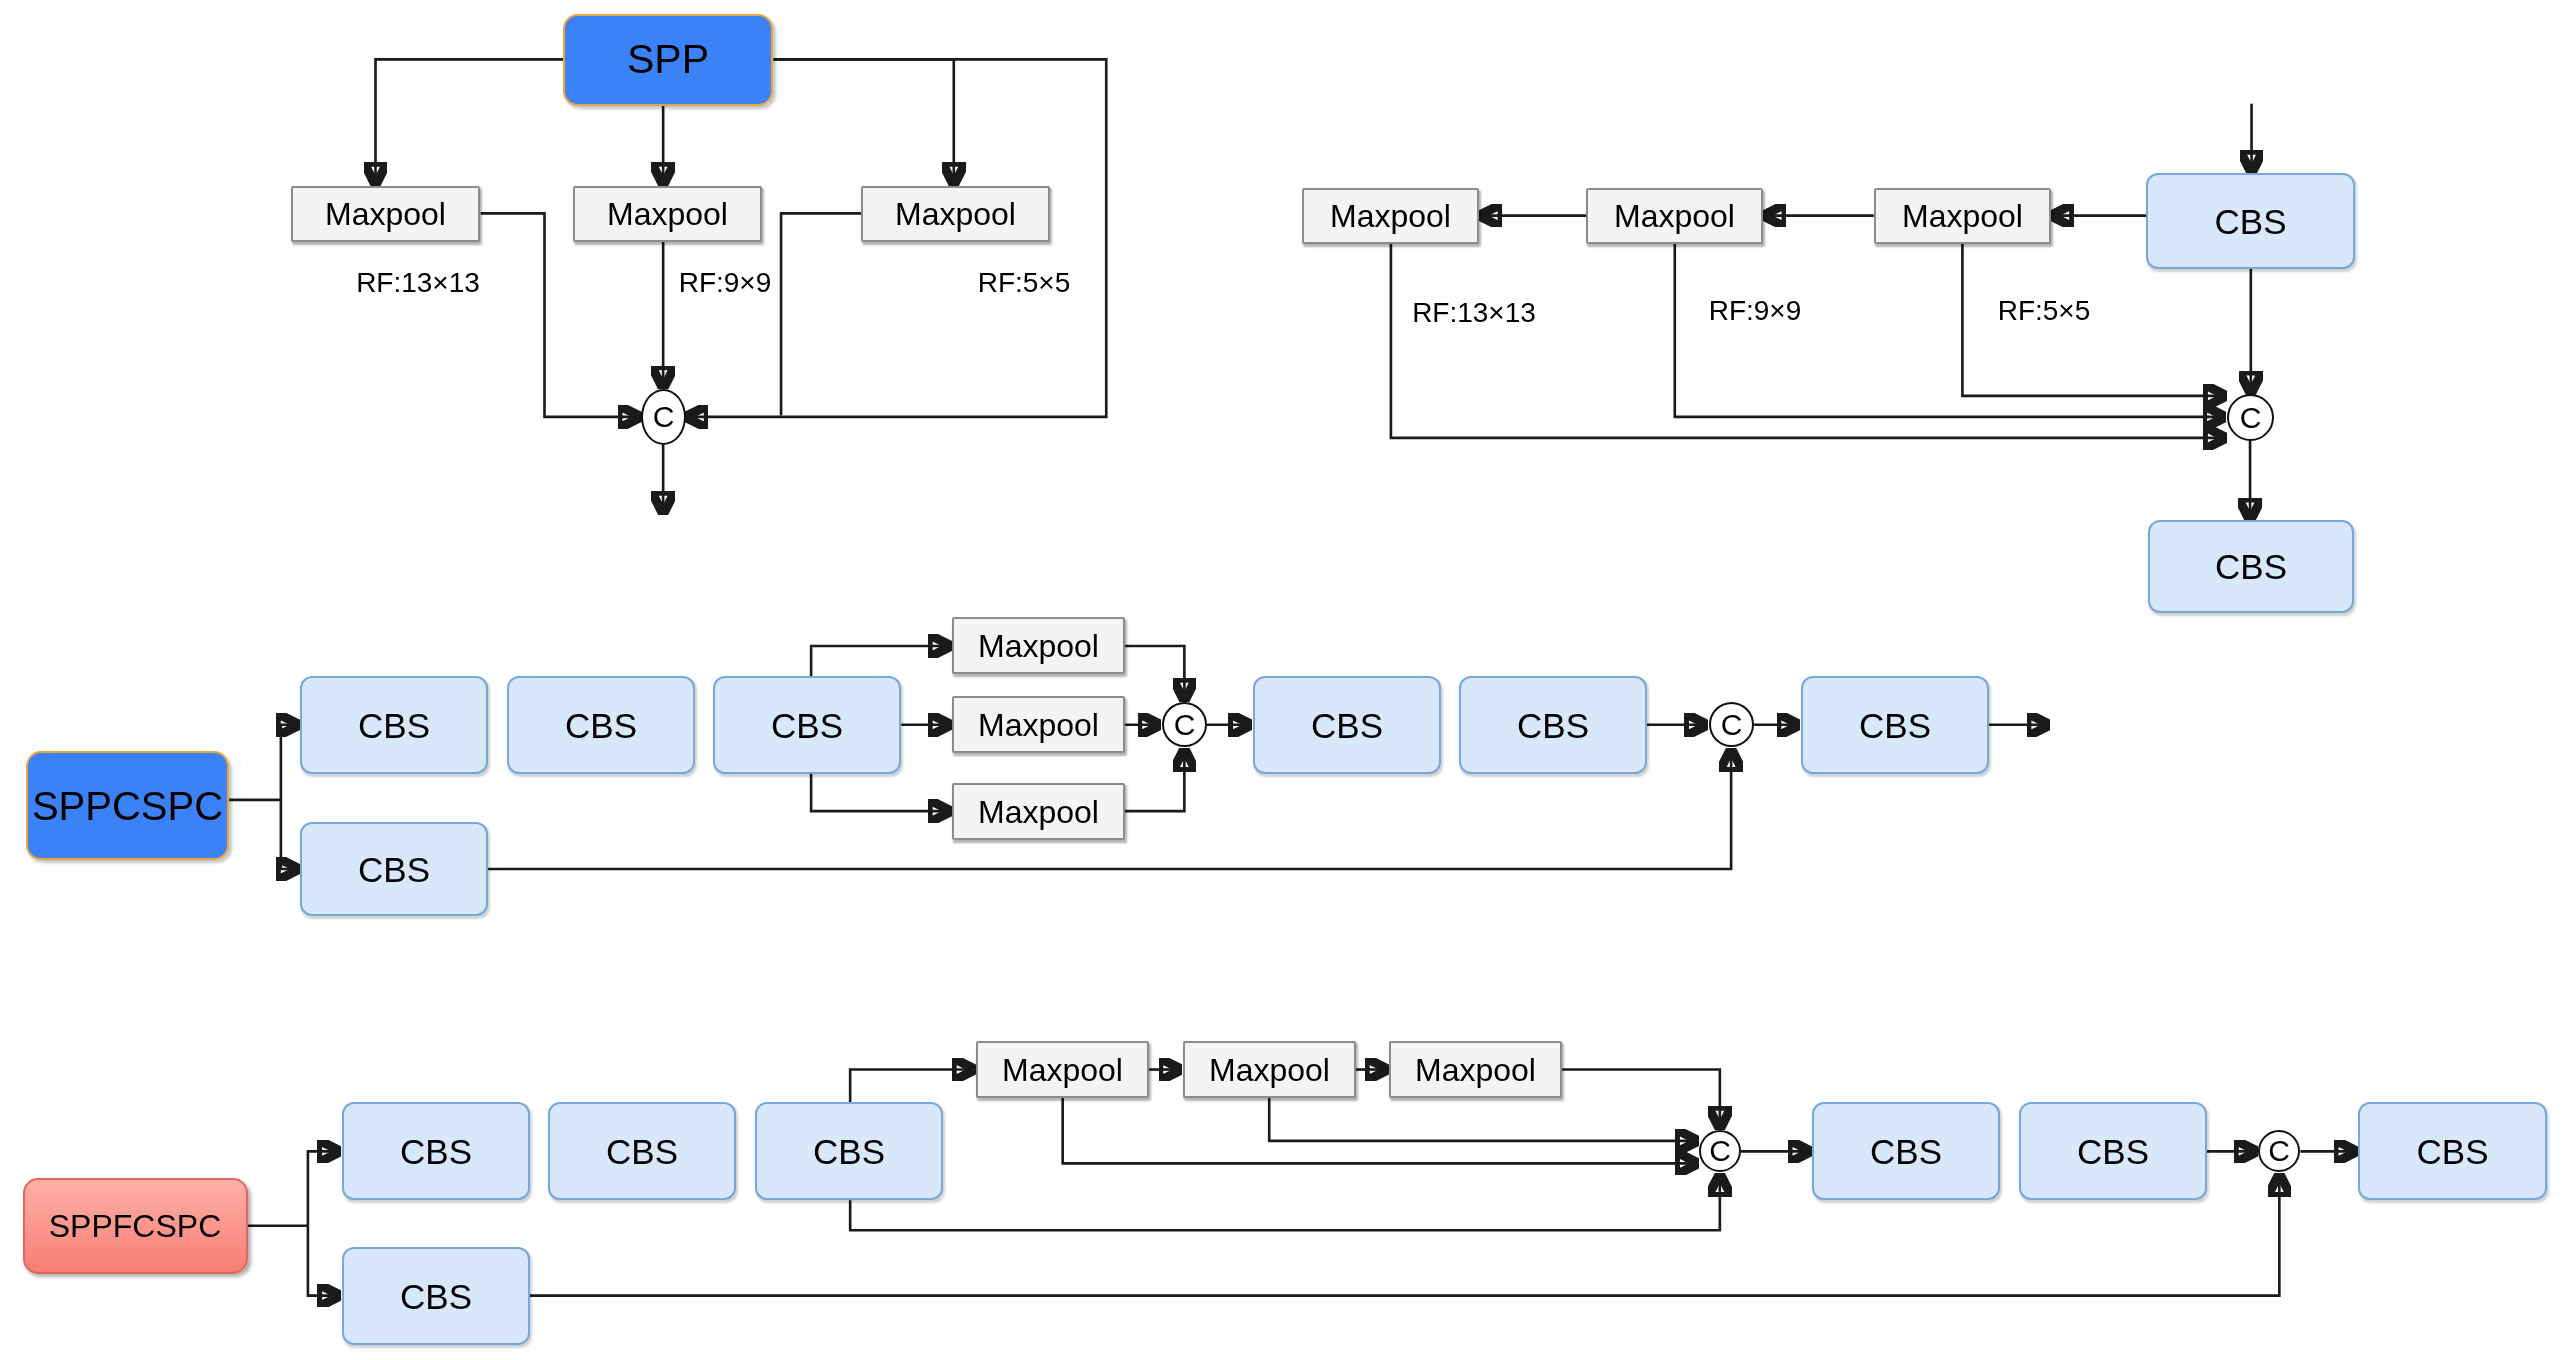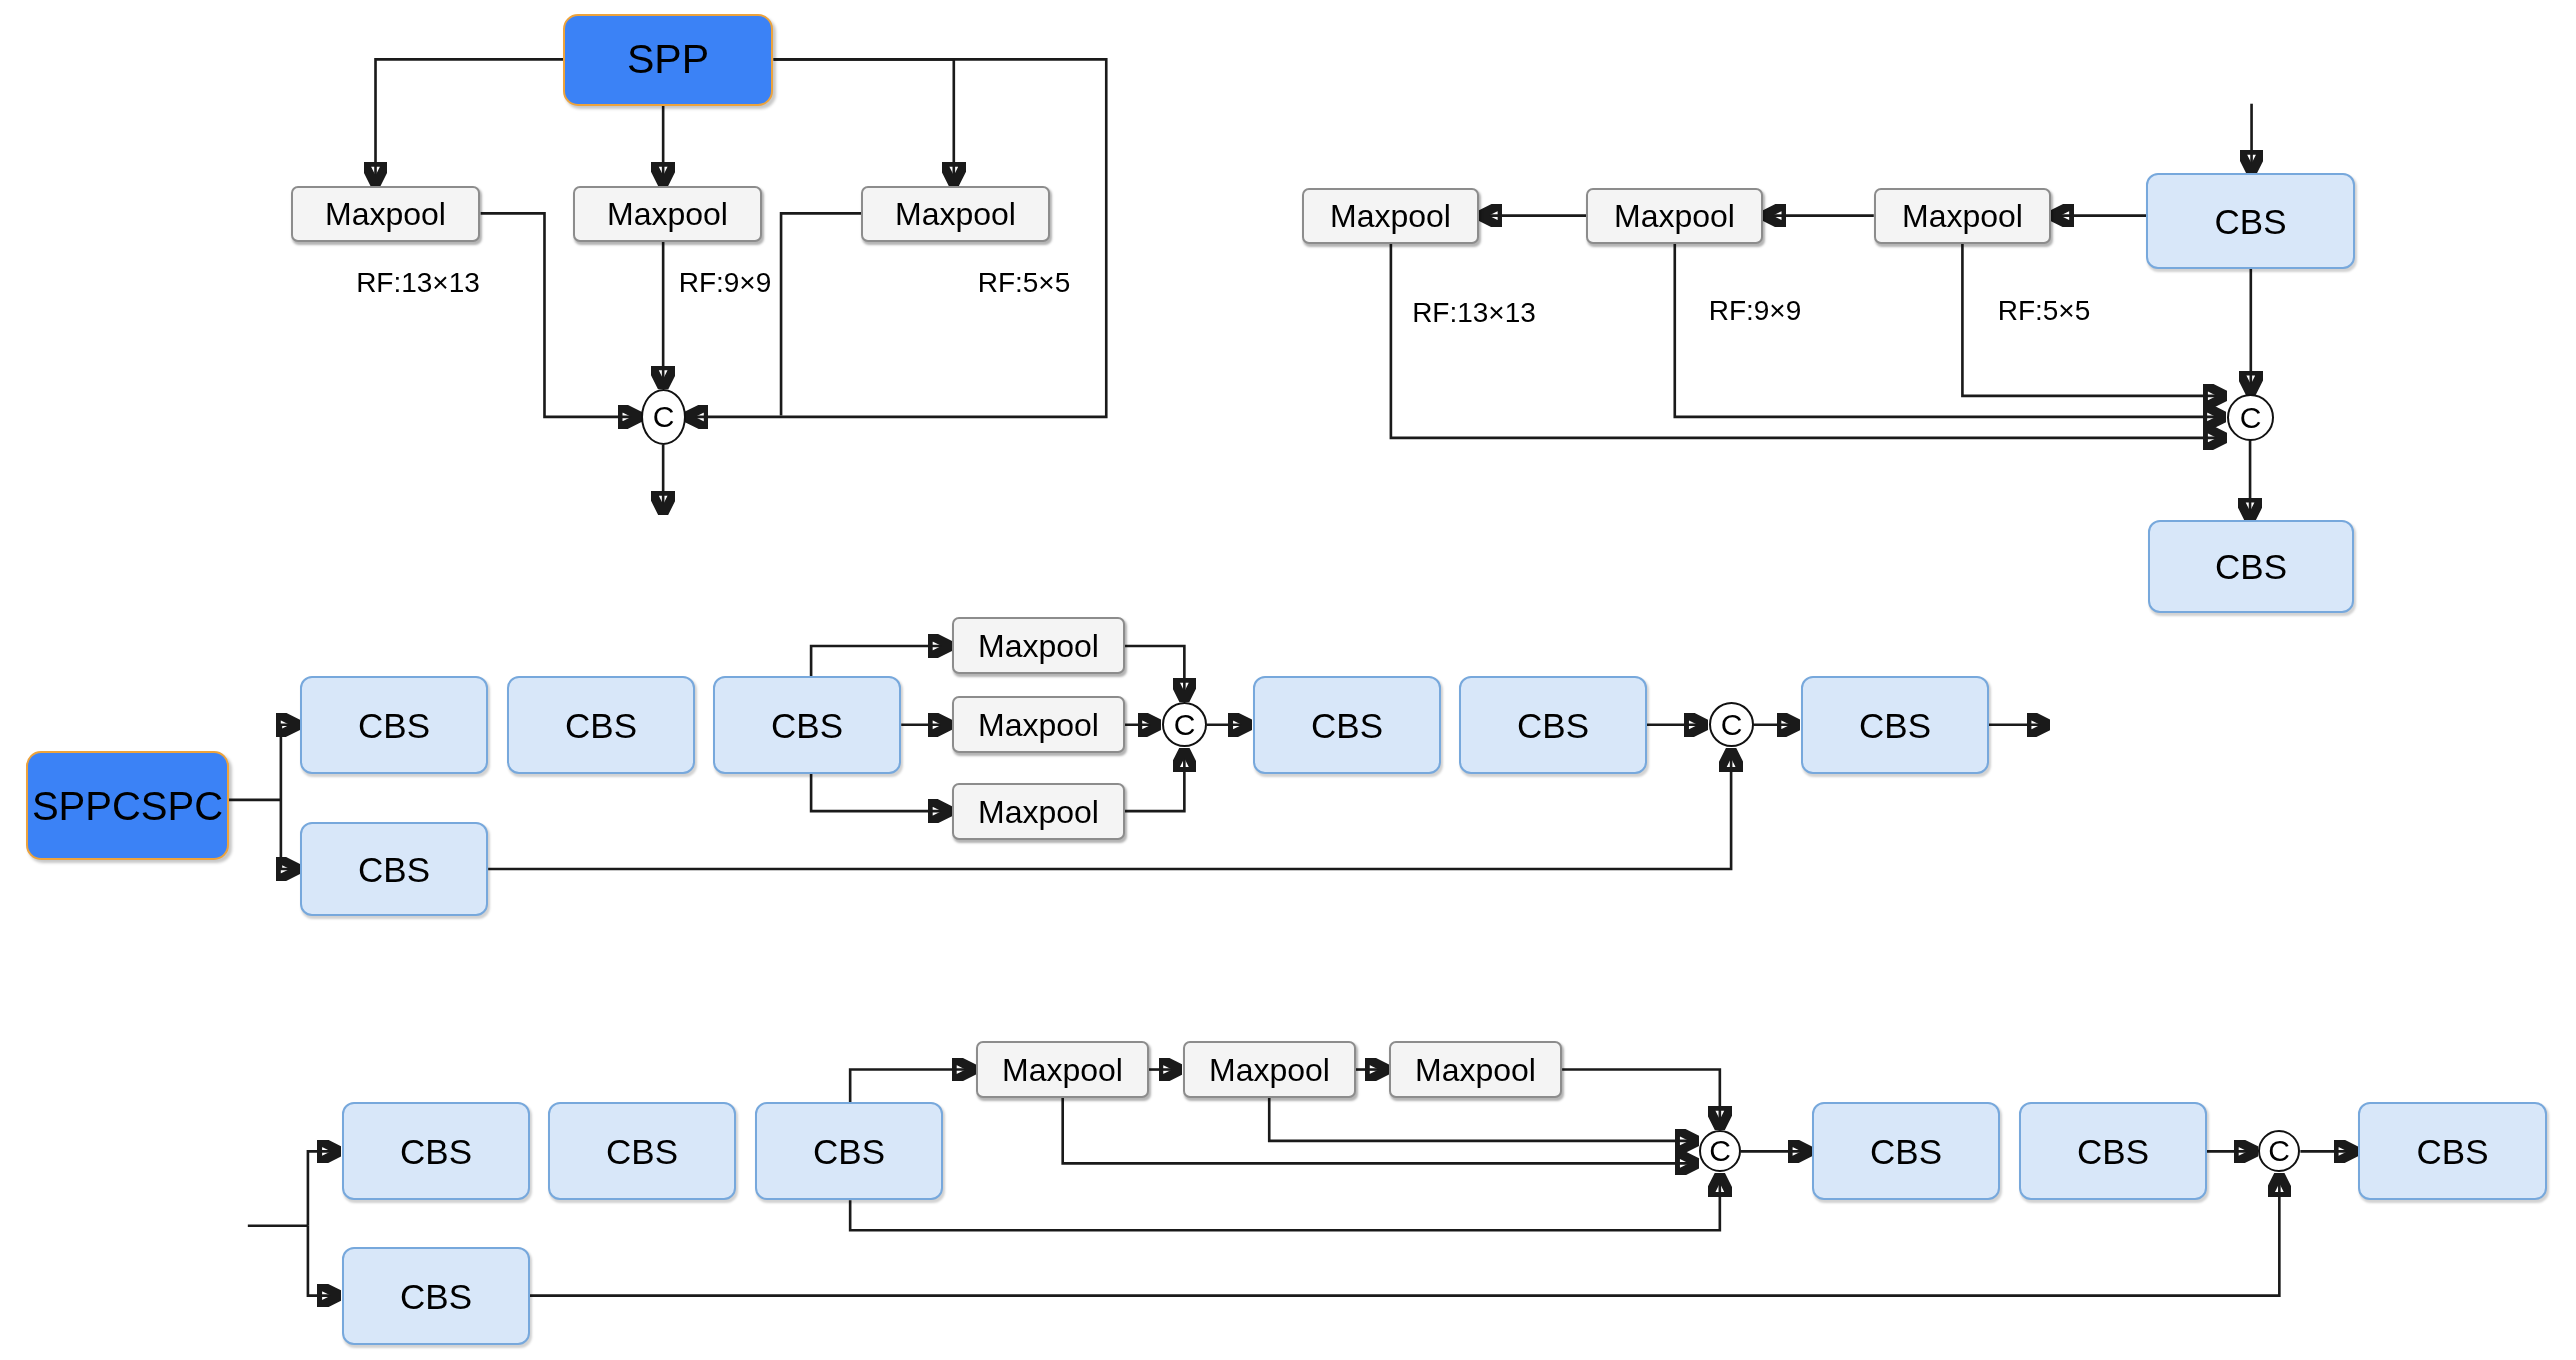--- a/index.html
+++ b/index.html
@@ -6,21 +6,21 @@
   .canvas{position:relative;width:2576px;height:1361px;background:#ffffff;overflow:hidden;
           font-family:"Liberation Sans",sans-serif;color:#000;}
   .wires{position:absolute;left:0;top:0;z-index:1;}
   .wires path{fill:none;stroke:#1a1a1a;stroke-width:3.5px;}
   .box{position:absolute;z-index:2;display:flex;align-items:center;justify-content:center;
        box-sizing:border-box;white-space:nowrap;line-height:1;}
   .orange{background:#3b82f6;border:2.6px solid #eda33c;border-radius:15px;
           box-shadow:2.3px 3px 3px rgba(0,0,0,0.22);}
   .blue{background:#d8e7f9;border:2.3px solid #77a8dc;border-radius:12px;
         box-shadow:1.5px 2.3px 2.3px rgba(0,0,0,0.18);}
-  .gray{background:#f4f4f4;border:2.3px solid #8c8c8c;border-radius:7px;
+  .gray{background:#f4f4f4;border:2.3px solid #8c8c8c;border-radius:2px;
         box-shadow:1.5px 2.3px 2.3px rgba(0,0,0,0.30);}
   .red{background:linear-gradient(#ffb0a9,#f77e74);border:2.3px solid #e3655e;border-radius:15px;
        box-shadow:2.3px 3px 3.8px rgba(0,0,0,0.30);}
   .cnode{position:absolute;z-index:3;background:#ffffff;border:2.6px solid #111;border-radius:50%;
          display:flex;align-items:center;justify-content:center;font-size:30px;box-sizing:border-box;}
   .rf{position:absolute;z-index:2;font-size:28px;transform:translate(-50%,-50%);white-space:nowrap;}
 </style>
 </head>
 <body>
 
@@ -117,20 +117,21 @@
   <div class="box gray" style="left:952px;top:617px;width:173px;height:57px;font-size:32px;">Maxpool</div>
   <div class="box gray" style="left:952px;top:696px;width:173px;height:57px;font-size:32px;">Maxpool</div>
   <div class="box gray" style="left:952px;top:783px;width:173px;height:57px;font-size:32px;">Maxpool</div>
   <div class="cnode" style="left:1162px;top:702px;width:45px;height:45px;">C</div>
   <div class="box blue" style="left:1253px;top:676px;width:188px;height:98px;font-size:35px;">CBS</div>
   <div class="box blue" style="left:1459px;top:676px;width:188px;height:98px;font-size:35px;">CBS</div>
   <div class="cnode" style="left:1709px;top:702px;width:45px;height:45px;">C</div>
   <div class="box blue" style="left:1801px;top:676px;width:188px;height:98px;font-size:35px;">CBS</div>
   <div class="box blue" style="left:300px;top:822px;width:188px;height:94px;font-size:35px;">CBS</div>
 
+  <div class="box red" style="left:22.5px;top:1178px;width:225px;height:96px;font-size:32px;">SPPFCSPC</div>
   <div class="box blue" style="left:342px;top:1102px;width:188px;height:98px;font-size:35px;">CBS</div>
   <div class="box blue" style="left:548px;top:1102px;width:188px;height:98px;font-size:35px;">CBS</div>
   <div class="box blue" style="left:755px;top:1102px;width:188px;height:98px;font-size:35px;">CBS</div>
   <div class="box gray" style="left:976px;top:1041px;width:173px;height:57px;font-size:32px;">Maxpool</div>
   <div class="box gray" style="left:1183px;top:1041px;width:173px;height:57px;font-size:32px;">Maxpool</div>
   <div class="box gray" style="left:1389px;top:1041px;width:173px;height:57px;font-size:32px;">Maxpool</div>
   <div class="cnode" style="left:1699px;top:1130px;width:42px;height:42px;">C</div>
   <div class="box blue" style="left:1812px;top:1102px;width:188px;height:98px;font-size:35px;">CBS</div>
   <div class="box blue" style="left:2019px;top:1102px;width:188px;height:98px;font-size:35px;">CBS</div>
   <div class="cnode" style="left:2258px;top:1130px;width:42px;height:42px;">C</div>

